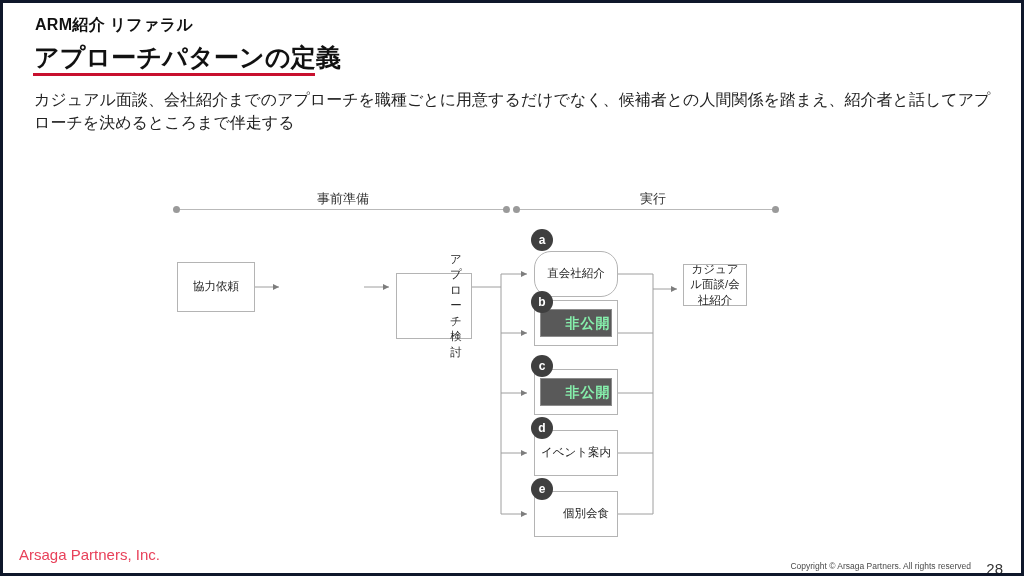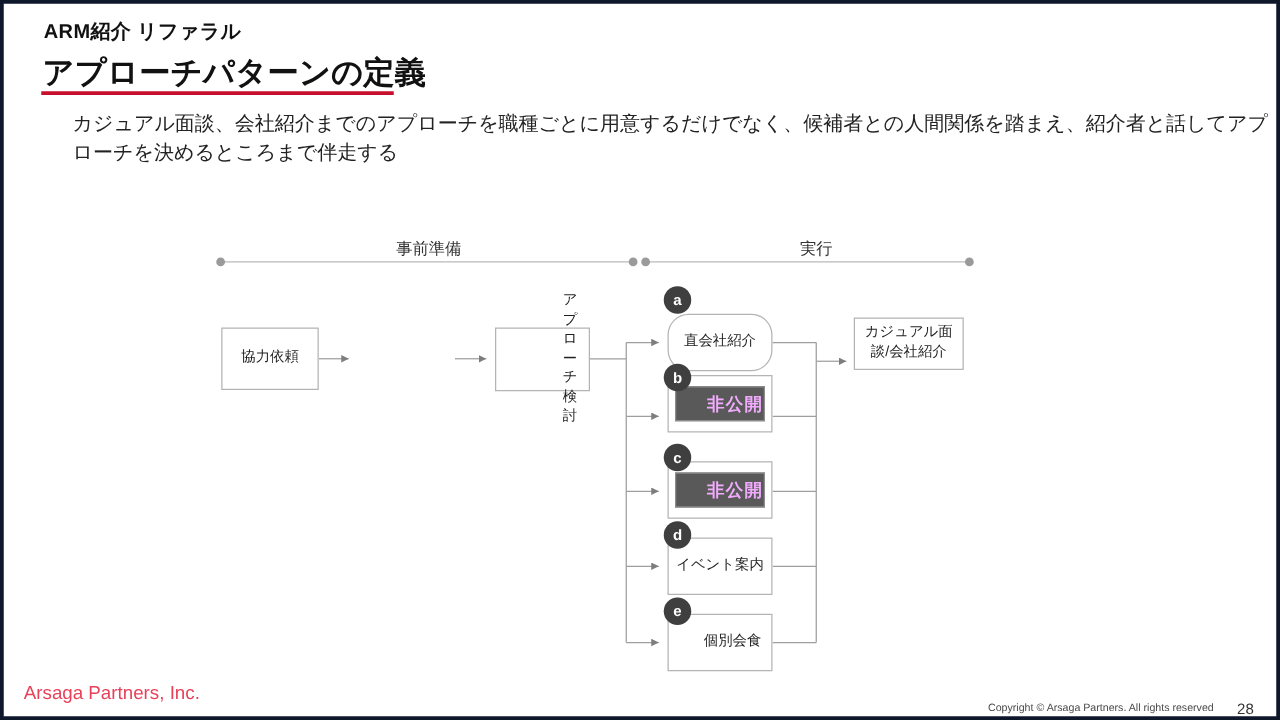--- a/index.html
+++ b/index.html
@@ -51,21 +51,20 @@
     background: #c8102e;
   }
   .lede {
     position: absolute;
     left: 31px;
     top: 85px;
     width: 964px;
     font-size: 16px;
     line-height: 1.45;
     color: #222222;
-    margin-left: 24px;
   }
 
   
   .tl-label {
     position: absolute;
     font-size: 13px;
     color: #333333;
     white-space: nowrap;
     text-align: center;
   }
@@ -106,37 +105,37 @@
     text-align: center;
     font-size: 11.5px;
     line-height: 1.35;
     color: #1f1f1f;
     padding: 2px 4px;
   }
 
   
   .node.n-kyoryoku  { left: 174px; top: 259px; width: 78px; height: 50px; }
   .node.n-kouho     { left: 283px; top: 259px; width: 78px; height: 50px; }
-  .node.n-approach  { left: 393px; top: 259px; width: 76px; height: 51px; padding-left: 48px; }
+  .node.n-approach  { left: 393px; top: 270px; width: 76px; height: 66px; padding-left: 48px; }
 
   
   .node.branch { left: 531px; top: 0; width: 84px; height: 46px; }
   .node.b-a { top: 248px; border-radius: 17px; }
   .node.b-b { top: 297px; }
   .node.b-c { top: 366px; }
   .node.b-d { top: 427px; }
   .node.b-e { top: 488px; padding-left: 24px; }
 
   
-  .node.n-casual { left: 680px; top: 251px; width: 88px; height: 42px; }
+  .node.n-casual { left: 680px; top: 261px; width: 64px; height: 42px; }
 
   
   .redacted {
     background: #595959;
-    color: #f0abfc;
+    color: #86efac;
     font-weight: bold;
     font-size: 14px;
     letter-spacing: 1px;
     width: 72px;
     height: 28px;
     display: flex;
     align-items: center;
     justify-content: center;
     border: 1px solid #8c8c8c;
     box-sizing: border-box;
@@ -189,21 +188,21 @@
     right: 50px;
     top: 558px;
     font-size: 8.5px;
     color: #4a4a4a;
     white-space: nowrap;
   }
   .pageno {
     position: absolute;
     right: 18px;
     top: 557px;
-    font-size: 12px;
+    font-size: 15px;
     color: #333333;
   }
 </style>
 </head>
 <body>
 
 <div id="slide">
 
   <div class="eyebrow">ARM紹介 リファラル</div>
   <div class="title">アプローチパターンの定義</div>

